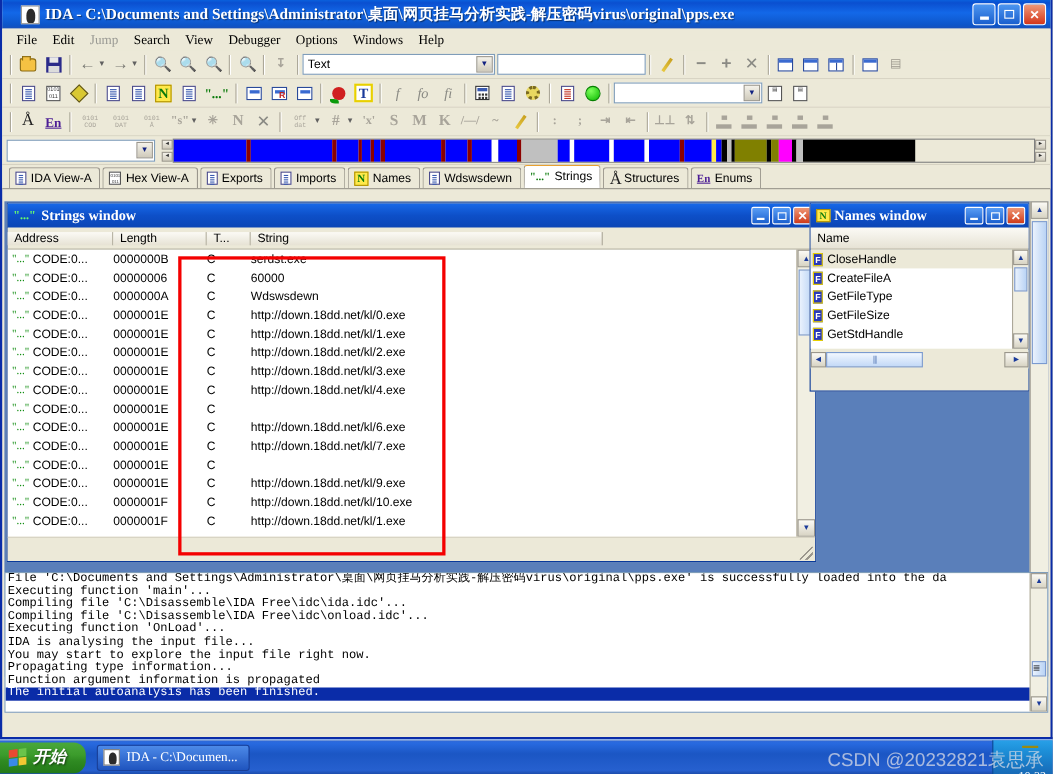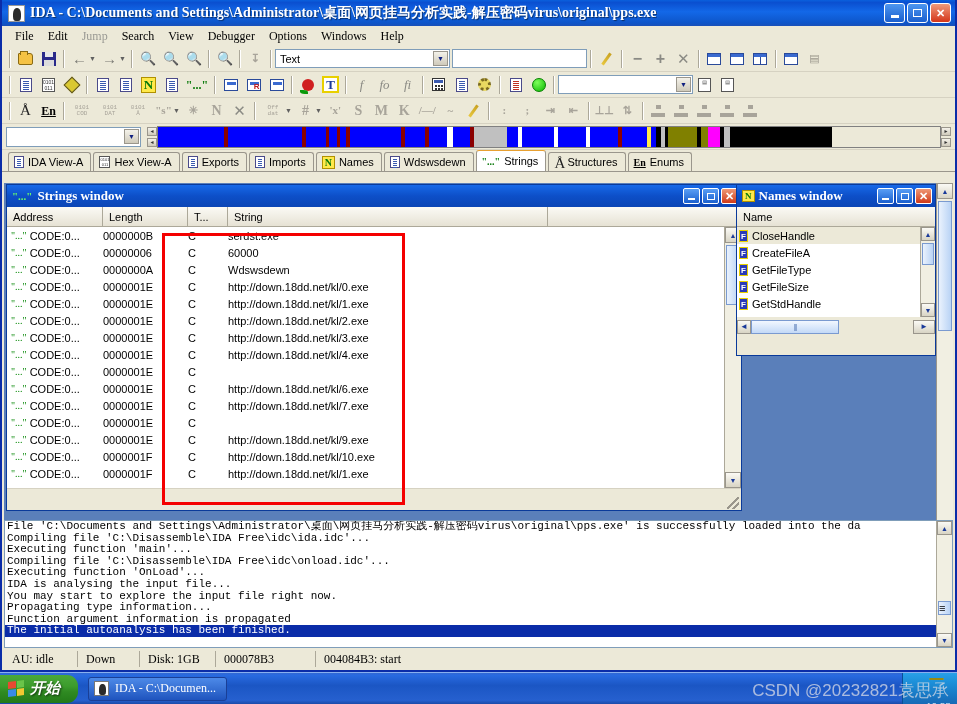--- a/index.html
+++ b/index.html
@@ -21,21 +21,21 @@
     border-top:none;
   }
 
   
   #titlebar {
     height:26px;
     background:linear-gradient(to bottom,#0a60dd 0%,#0a4fd0 10%,#1368e8 45%,#0d55c9 88%,#1a50b8 100%);
     display:flex; align-items:center; color:#fff;
     font-family:"Liberation Serif", serif;
     font-weight:bold; font-size:14px;
-    padding-left:4px;
+    padding-left:15px;
     text-align:center;
   }
   .tb-icon {
     width:17px; height:17px; margin-right:5px; margin-left:2px;
     background:#fff; border:1px solid #999;
     position:relative; overflow:hidden; flex:none;
   }
   .tb-icon:after {
     content:""; position:absolute; left:4px; top:2px;
     width:8px; height:13px; border-radius:45% 45% 35% 35%;
@@ -103,21 +103,21 @@
   .ic-stack:before { content:""; position:absolute; left:2px; top:2px; right:1px; height:3px; background:#3a6ad0; }
   .ic-stack.r:after { content:"R"; position:absolute; right:0; bottom:-1px; color:#c02020; font-size:8px; font-weight:bold; }
   .ic-poppy { width:12px; height:12px; border-radius:50%; background:#d02020; position:relative; }
   .ic-poppy:after { content:""; position:absolute; left:-2px; bottom:-3px; width:8px; height:4px; background:#0a9a0a; border-radius:0 60% 0 60%; }
   .ic-pencil { width:3px; height:14px; background:linear-gradient(to bottom,#c8a020,#e8c840); transform:rotate(35deg); }
   .ic-calc { width:13px; height:13px; background:#fff; border:1px solid #333; position:relative; }
   .ic-calc:before { content:""; position:absolute; left:1px; top:1px; right:1px; height:3px; background:#3a5ab0; }
   .ic-calc:after { content:""; position:absolute; left:2px; top:6px; width:2px; height:2px; background:#333; box-shadow:3px 0 0 #333,6px 0 0 #333,0 3px 0 #333,3px 3px 0 #333,6px 3px 0 #333; }
   .ic-gear { width:13px; height:13px; border-radius:50%; border:3px dotted #7a6a20; background:#e8d860; }
   .ic-g { font-family:"Liberation Serif",serif; font-size:13px; color:#8a8a84; font-style:italic; }
-  .ic-En { font-family:"Liberation Serif",serif; font-weight:bold; font-size:12px; color:#000000;text-decoration:underline; }
+  .ic-En { font-family:"Liberation Serif",serif; font-weight:bold; font-size:12px; color:#4c1d95;text-decoration:underline; }
   .ic-tower { width:11px; height:15px; position:relative; }
   .ic-tower:before { content:"Å"; position:absolute; font-family:"Liberation Serif",serif; font-size:15px; color:#222; line-height:14px; }
   .ic-dim { color:#a8a49a; font-family:"Liberation Serif",serif; font-size:11px; font-weight:bold; }
   .ic-codbox { font-size:6px; color:#a8a49a; line-height:6px; text-align:center; font-family:"Liberation Mono",monospace; }
   .ic-X { font-size:15px; color:#8a8a84; font-weight:normal; line-height:1; }
   .ic-plus { font-size:16px; color:#8a8a84; font-weight:bold; }
   .ic-minus { font-size:16px; color:#8a8a84; font-weight:bold; }
   .ic-win { width:14px; height:12px; border:1px solid #2a4a9a; background:#fff; position:relative; }
   .ic-win:before { content:""; position:absolute; left:0; top:0; right:0; height:3px; background:#3a6ad0; }
   .ic-win.split:after { content:""; position:absolute; left:50%; top:3px; bottom:0; width:1px; background:#2a4a9a; }
@@ -177,21 +177,21 @@
   }
   .child-title .q { color:#6aff6a; font-size:11px; margin-right:5px; }
   .child-btns { margin-left:auto; display:flex; gap:2px; padding-right:3px; }
   .cbtn { width:17px; height:16px; border:1px solid #fff; border-radius:2px;
     background:linear-gradient(to bottom,#5a9ef5,#1a5fce);
     display:flex; align-items:center; justify-content:center; }
   .cbtn.close { background:linear-gradient(to bottom,#ef9876,#d03a18); color:#fff; font-size:11px; font-weight:bold; }
   .cbtn .mn { width:7px; height:2px; background:#fff; margin-top:5px; }
   .cbtn .mx { width:8px; height:7px; border:1.5px solid #fff; }
 
-  .lv-header { height:20px; display:flex; background:#ece9d8; border-bottom:1px solid #aca899; }
+  .lv-header { height:20px; display:flex; background:#ece9d8; border-bottom:1px solid #aca899;align-items:center; }
   .lv-header div {
     border-right:1px solid #aca899; padding-left:6px;
     display:flex; align-items:center; font-size:11px; color:#000;
     background:linear-gradient(to bottom,#fbfaf5,#e6e2d4);
   }
   .lv-body { position:absolute; left:0; right:17px; top:42px; bottom:22px; background:#fff; overflow:hidden; }
   .srow { height:17px; display:flex; align-items:center; font-size:11px; color:#000; white-space:nowrap; }
   .srow .c-addr { width:96px; display:flex; align-items:center; gap:3px; padding-left:4px; }
   .srow .c-len  { width:85px; font-family:"Liberation Sans",sans-serif; }
   .srow .c-typ  { width:40px; }
@@ -922,44 +922,37 @@
     <div id="mdi-hscroll">
       <div class="hs-btn">◄</div>
       <div class="hs-thumb" style="flex:1;">||||</div>
       <div class="hs-btn">►</div>
     </div>
   </div>
 
   <div id="output">
     <div id="output-lines">
         <div class="oline">File 'C:\Documents and Settings\Administrator\桌面\网页挂马分析实践-解压密码virus\original\pps.exe' is successfully loaded into the da</div>
+        <div class="oline">Executing function 'main'...</div>
         <div class="oline">Compiling file 'C:\Disassemble\IDA Free\idc\ida.idc'...</div>
-        <div class="oline">Executing function 'main'...</div>
         <div class="oline">Compiling file 'C:\Disassemble\IDA Free\idc\onload.idc'...</div>
         <div class="oline">Executing function 'OnLoad'...</div>
         <div class="oline">IDA is analysing the input file...</div>
         <div class="oline">You may start to explore the input file right now.</div>
         <div class="oline">Propagating type information...</div>
         <div class="oline">Function argument information is propagated</div>
         <div class="oline hl">The initial autoanalysis has been finished.</div>
       </div>
     <div id="out-vscroll">
       <div class="vs-btn" style="height:14px;">▲</div>
       <div class="vs-thumb" style="top:80px;height:14px;">≡</div>
       <div class="vs-btn" style="position:absolute;bottom:0;left:0;right:0;height:14px;">▼</div>
     </div>
   </div>
 
-  <div id="statusbar">
-    <div class="seg" style="width:74px;">AU: idle</div>
-    <div class="seg" style="width:62px;">Down</div>
-    <div class="seg" style="width:76px;">Disk: 1GB</div>
-    <div class="seg" style="width:100px;">000078B3</div>
-    <div class="seg" style="flex:1;">004084B3: start</div>
-  </div>
 </div>
 
 <div id="annot-box"></div>
 
 <div id="taskbar">
   <div id="start-btn">
     <span class="flag">
         <i></i>
         <i></i>
         <i></i>

